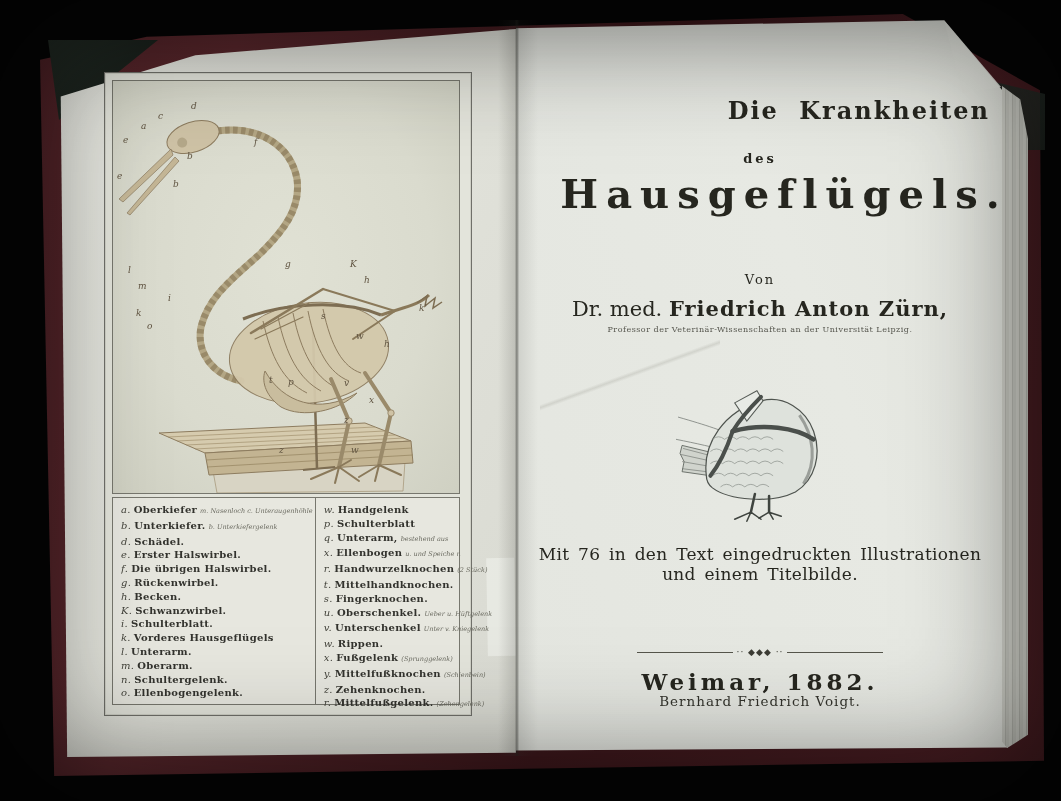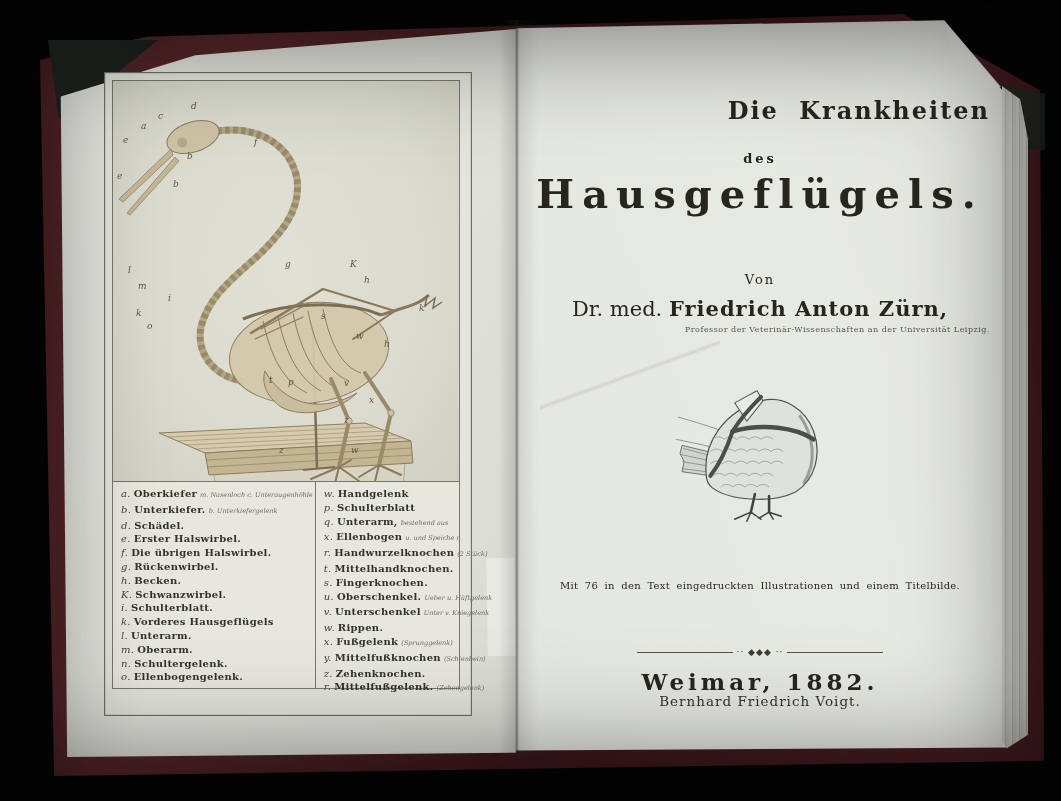--- a/index.html
+++ b/index.html
@@ -34,39 +34,39 @@
          clip-path:polygon(0 0,70% 2%,100% 8%,100% 98%,20% 100%,0 99%);}
   .photo-vignette{position:absolute;inset:0;pointer-events:none;
          box-shadow:inset 0 0 120px 30px rgba(0,0,0,.55);}
   
   .plate{position:absolute;left:104px;top:72px;width:366px;height:642px;
          border:1px solid #70706a;background:#e3e4db;box-shadow:0 0 0 1px #cfd0c6 inset;}
   .plate-image{position:absolute;left:7px;top:7px;width:346px;height:412px;
          border:1px solid #77776e;background:
          radial-gradient(ellipse at 50% 45%,#e0e1d4 0%,#dadbce 60%,#cfd0c2 100%);}
   .plate-image svg{display:block;width:100%;height:100%;}
-  .legend{position:absolute;left:7px;top:408px;width:346px;height:206px;
+  .legend{position:absolute;left:7px;top:424px;width:346px;height:206px;
          border:1px solid #77776e;background:#e7e7df;display:flex;}
   .leg-col{flex:1;padding:5px 2px 2px 8px;box-sizing:border-box;}
   .leg-col.first{border-right:1px solid #77776e;}
   .leg-row{font-size:10px;line-height:13.8px;white-space:nowrap;color:#33332e;
            letter-spacing:.3px;overflow:hidden;}
   .leg-letter{font-style:italic;margin-right:3px;color:#44443c;}
   .leg-label{font-weight:bold;font-weight:600;}
   .leg-note{font-style:italic;font-size:6.5px;color:#6a6a60;margin-left:3px;letter-spacing:0;}
   
   .tp{position:absolute;left:530px;width:460px;text-align:center;color:#26261f;}
   .tp-title1{top:96px;font-size:24px;font-weight:bold;letter-spacing:2px;word-spacing:10px;text-align:right;}
   .tp-des{top:151px;font-size:13px;font-weight:bold;letter-spacing:3px;}
-  .tp-title3{top:170px;font-size:40px;font-weight:bold;letter-spacing:8px;}
+  .tp-title3{top:170px;font-size:40px;font-weight:bold;letter-spacing:8px;margin-left:24px;}
   .tp-von{top:272px;font-size:13px;letter-spacing:2px;}
   .tp-author{top:296px;font-size:21px;}
   .tp-author b{letter-spacing:1px;}
-  .tp-affil{top:325px;font-size:8px;color:#55554d;letter-spacing:.5px;text-align:right;}
-  .tp-mit{top:580px;font-size:10px;letter-spacing:.3px;word-spacing:3px;}
+  .tp-affil{top:325px;font-size:8px;color:#55554d;letter-spacing:.5px;}
+  .tp-mit{top:544px;font-size:17px;letter-spacing:.3px;word-spacing:3px;}
   .tp-imprint1{top:668px;font-size:23px;font-weight:bold;letter-spacing:4px;}
   .tp-imprint2{top:693px;font-size:13.5px;letter-spacing:1px;color:#33332c;}
   .ornament{position:absolute;left:530px;top:648px;width:460px;display:flex;
             align-items:center;justify-content:center;color:#3c3c34;}
   .ornament .bar{height:1px;background:#55554b;width:96px;}
   .ornament .glyphs{font-size:9px;letter-spacing:1px;padding:0 4px;line-height:9px;}
   .vignette{position:absolute;left:676px;top:386px;width:172px;height:138px;}
   .vignette svg{display:block;width:100%;height:100%;}
   .crease{position:absolute;left:540px;top:330px;width:180px;height:90px;
           background:linear-gradient(160deg,rgba(255,255,255,0) 48%,rgba(150,150,140,.25) 50%,rgba(255,255,255,0) 52%);}

